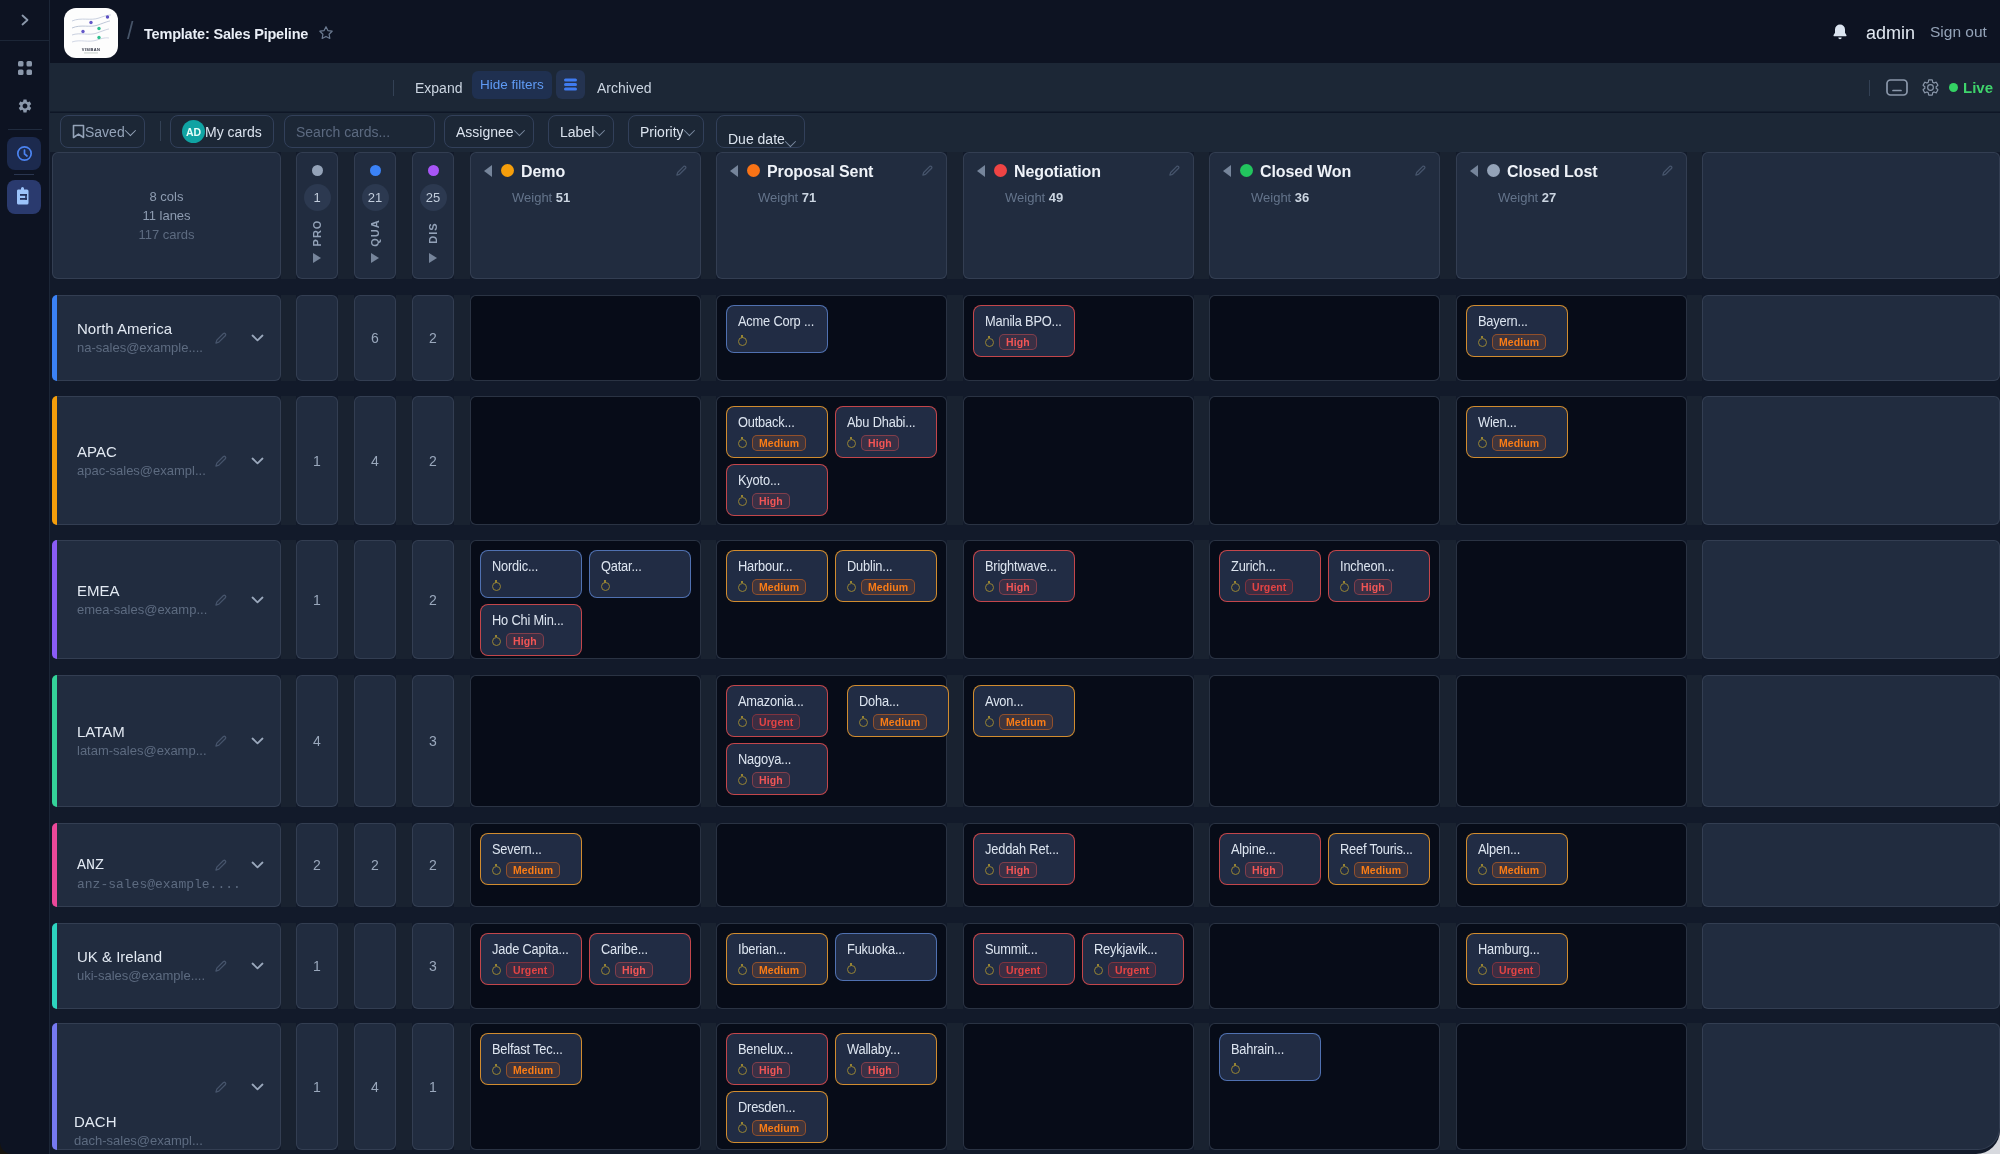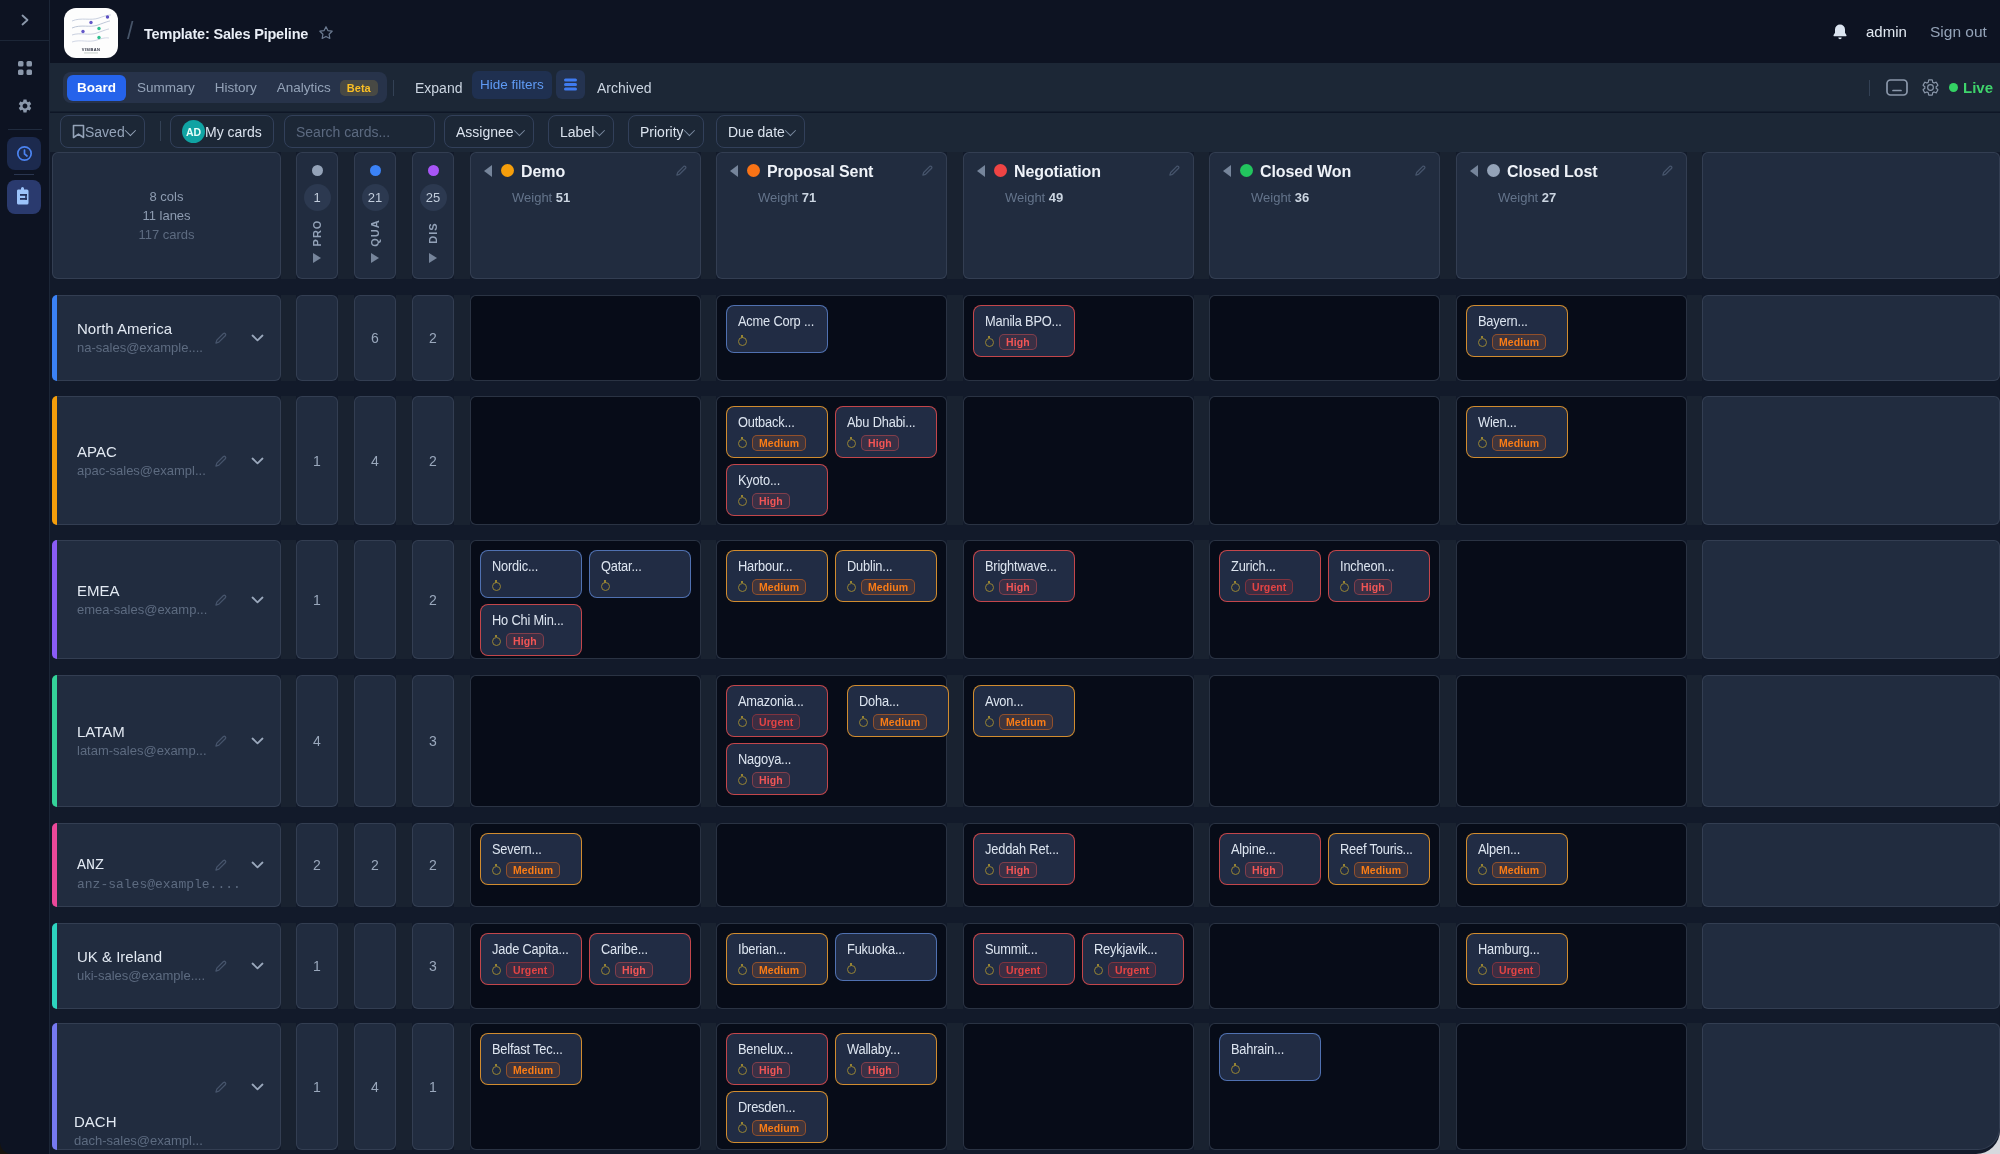--- a/index.html
+++ b/index.html
@@ -115,31 +115,24 @@
  </div>
  <div class="abs" style="left:127px;top:18px;font-size:23px;font-weight:300;color:#475569;">/</div>
  <div class="abs" style="left:144px;top:26px;font-size:14.5px;font-weight:700;letter-spacing:-0.2px;color:#e9eef6;">Template: Sales Pipeline</div>
  <svg class="abs" style="left:317px;top:24px;" width="18" height="18" viewBox="0 0 24 24">
       <path d="M12 3.6l2.5 5.2 5.7.8-4.1 4 1 5.7-5.1-2.7-5.1 2.7 1-5.7-4.1-4 5.7-.8z" stroke="#6b7a90" stroke-width="1.6" fill="none" stroke-linejoin="round"></path>
     </svg>
  <svg class="abs" style="left:1832px;top:24px;" width="16" height="17" viewBox="0 0 16 17">
       <path fill="#dbe4f0" d="M8 0.5 a5 5 0 015 5 v3.2 l1.4 2.4 a0.8 0.8 0 01-0.7 1.2 H2.3 a0.8 0.8 0 01-0.7-1.2 L3 8.7 V5.5 a5 5 0 015-5z"></path>
       <path fill="#dbe4f0" d="M6.3 13.6 h3.4 a1.7 1.7 0 01-3.4 0z"></path>
     </svg>
- <div class="abs" style="left:1866px;top:23px;font-size:15px;color:#e2e9f2;">admin</div>
+ <div class="abs" style="left:1866px;top:23px;font-size:18px;color:#e2e9f2;">admin</div>
  <div class="abs" style="left:1930px;top:23px;font-size:15.5px;color:#94a3b8;">Sign out</div>
 </div>
 <div class="abs" style="z-index:3;left:0;top:63px;width:2000px;height:49px;">
- <div class="tabwrap">
-      <div class="tab active">Board</div>
-      <div class="tab">Summary</div>
-      <div class="tab">History</div>
-      <div class="tab" style="padding-right:10px;">Analytics</div>
-      <div class="beta">Beta</div>
-    </div>
  <div class="abs" style="left:393px;top:17px;height:16px;border-left:1px solid #334155;"></div>
  <div class="tbtxt" style="left:415px;">Expand</div>
  <div class="hidef" style="left:472px;">Hide filters</div>
  <div class="iconbtn" style="left:556px;">
       <svg width="15" height="15" viewBox="0 0 15 15">
         <g fill="#3f7bf0">
           <rect x="1" y="1.6" width="13" height="3" rx="1.5"></rect>
           <rect x="1" y="6" width="13" height="3" rx="1.5"></rect>
           <rect x="1" y="10.4" width="13" height="3" rx="1.5"></rect>
         </g>
@@ -160,21 +153,21 @@
 <div class="abs" style="z-index:3;left:0;top:113px;width:2000px;height:39px;">
  <div class="fbtn" style="left:60px;color:#94a3b8;"><svg width="13" height="15" viewBox="0 0 13 15">
         <path d="M1.5 1.5 h10 v12 l-5-3.4 -5 3.4 z" stroke="#94a3b8" stroke-width="1.6" fill="none" stroke-linejoin="round"></path>
       </svg>Saved<span class="chev" style="border-color:#94a3b8;"></span></div>
  <div class="abs" style="left:160px;top:8px;height:20px;border-left:1px solid #334155;"></div>
  <div class="fbtn" style="left:170px;"><span class="avatar">AD</span>My cards</div>
  <div class="fbtn" style="left:284px;width:151px;color:#5c6a80;">Search cards...</div>
  <div class="fbtn" style="left:444px;">Assignee<span class="chev"></span></div>
  <div class="fbtn" style="left:548px;">Label<span class="chev"></span></div>
  <div class="fbtn" style="left:628px;">Priority<span class="chev"></span></div>
- <div class="fbtn" style="left:716px;">Due date<span class="chev"></span></div>
+ <div class="fbtn" style="left:716px;align-items:flex-end;">Due date<span class="chev"></span></div>
 </div>
 <div class="abs" style="left:281px;top:152px;width:15px;height:127px;background:#192230;"></div>
 <div class="abs" style="left:338px;top:152px;width:16px;height:127px;background:#192230;"></div>
 <div class="abs" style="left:396px;top:152px;width:16px;height:127px;background:#192230;"></div>
 <div class="abs" style="left:454px;top:152px;width:16px;height:127px;background:#192230;"></div>
 <div class="abs" style="left:701px;top:152px;width:15px;height:127px;background:#192230;"></div>
 <div class="abs" style="left:947px;top:152px;width:16px;height:127px;background:#192230;"></div>
 <div class="abs" style="left:1194px;top:152px;width:15px;height:127px;background:#192230;"></div>
 <div class="abs" style="left:1440px;top:152px;width:16px;height:127px;background:#192230;"></div>
 <div class="abs" style="left:1687px;top:152px;width:15px;height:127px;background:#192230;"></div>

